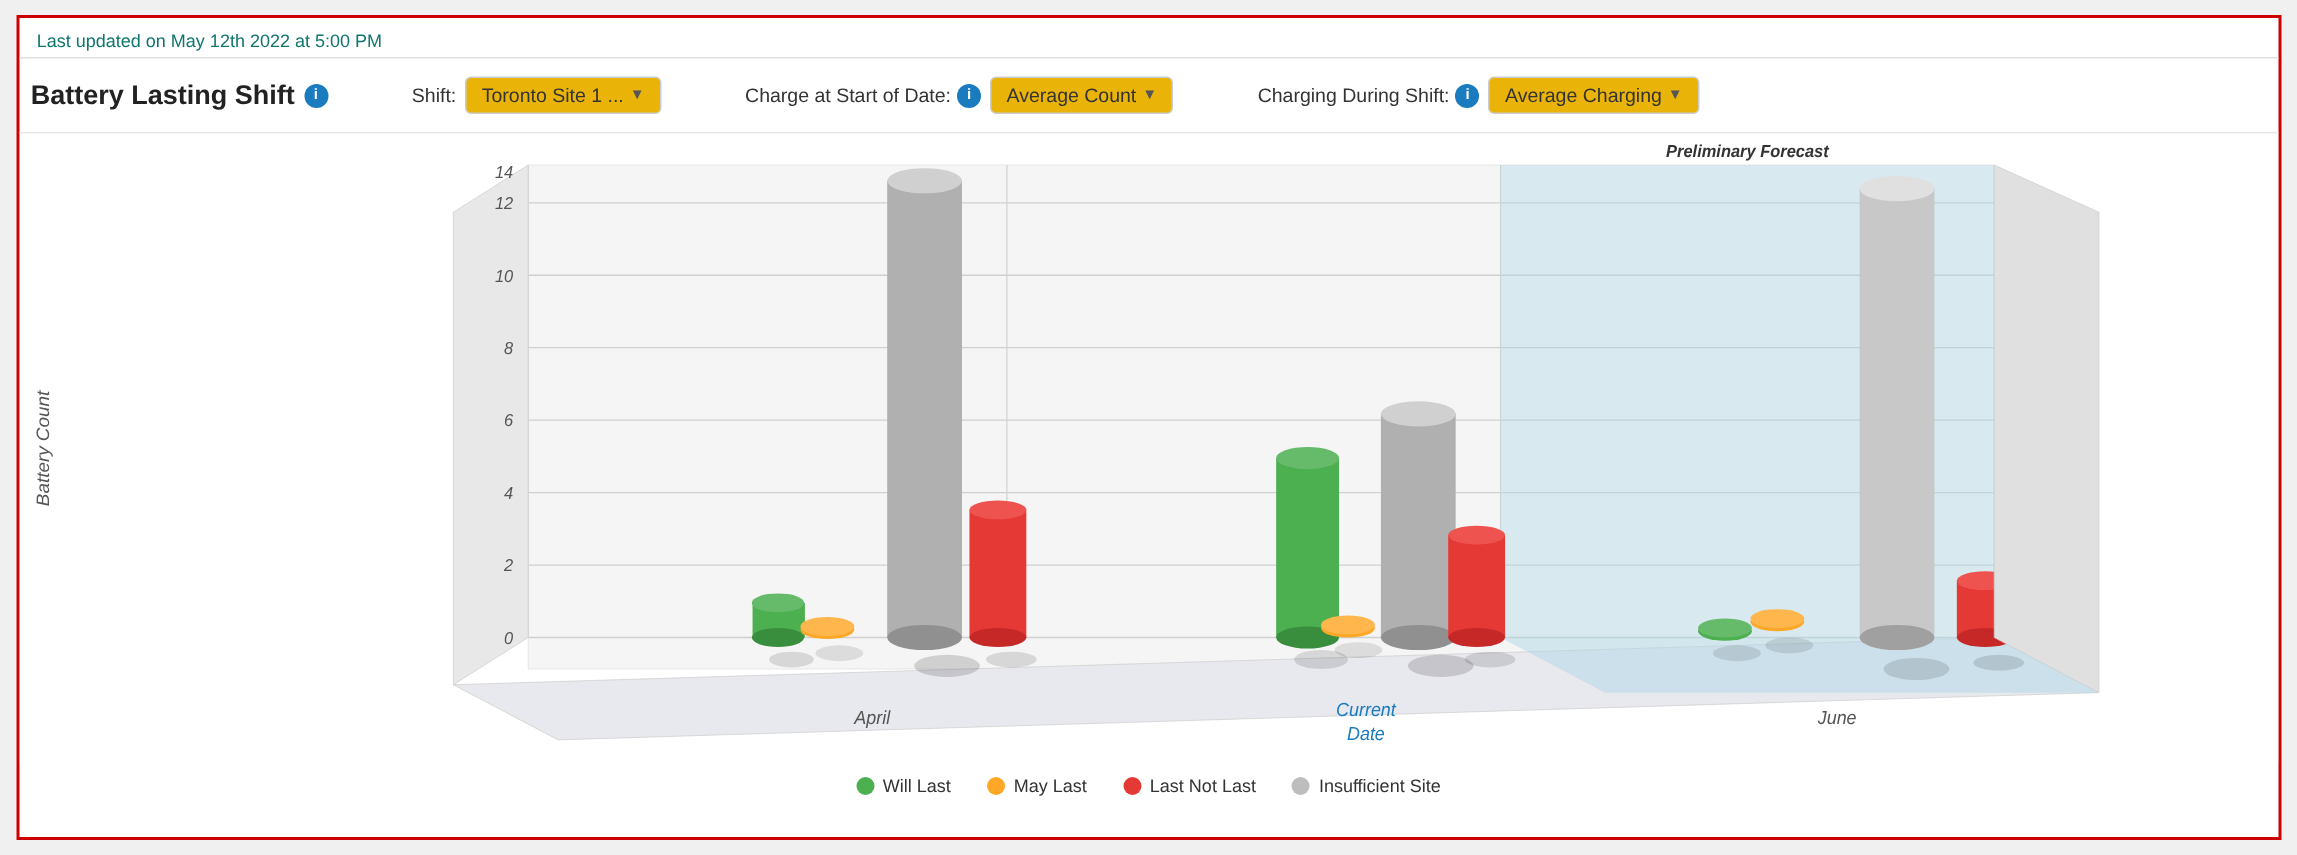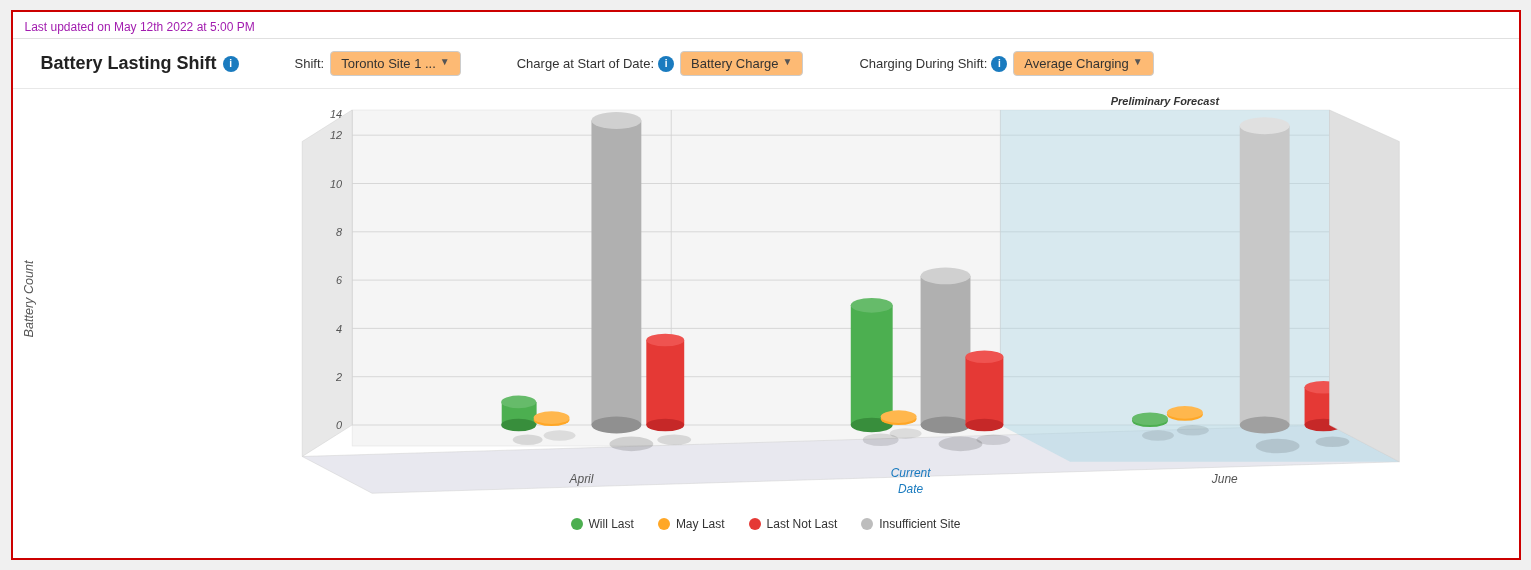--- a/index.html
+++ b/index.html
@@ -14,28 +14,28 @@
     .outer-border {
       border: 2px solid #cc0000;
       background: #fff;
       width: 1510px;
       min-height: 550px;
       padding: 0;
       position: relative;
     }
     .last-updated {
       font-size: 12px;
-      color: #a21caf;
+      color: #0f766e;
       padding: 8px 12px 4px 12px;
       border-bottom: 1px solid #e0e0e0;
     }
     .toolbar {
       display: flex;
       align-items: center;
-      padding: 12px 28px;
+      padding: 12px 8px;
       gap: 12px;
       border-bottom: 1px solid #e8e8e8;
       flex-wrap: wrap;
     }
     .toolbar-title {
       font-size: 18px;
       font-weight: 600;
       color: #222;
       display: flex;
       align-items: center;
@@ -62,27 +62,28 @@
     .toolbar-label {
       font-size: 13px;
       color: #333;
       display: flex;
       align-items: center;
       gap: 4px;
       margin-left: 44px;
     }
     .toolbar-select {
       display: flex;
+      align-items: center;
       gap: 4px;
       border: 1px solid #ccc;
       border-radius: 4px;
       padding: 4px 10px;
       font-size: 13px;
       color: #333;
-      background: #fdba74;
+      background: #eab308;
       cursor: pointer;
       min-width: 120px;
       justify-content: space-between;
     }
     .dropdown-arrow {
       font-size: 10px;
       color: #555;
     }
     .chart-area {
       position: relative;
@@ -134,21 +135,21 @@
         <span class="dropdown-arrow">▼</span>
       </div>
     </div>
 
     <div class="toolbar-group">
       <span class="toolbar-label">
         <span>Charge at Start of Date:</span>
         <span class="info-icon">i</span>
       </span>
       <div class="toolbar-select">
-        <span>Battery Charge</span>
+        <span>Average Count</span>
         <span class="dropdown-arrow">▼</span>
       </div>
     </div>
 
     <div class="toolbar-group">
       <span class="toolbar-label">
         <span>Charging During Shift:</span>
         <span class="info-icon">i</span>
       </span>
       <div class="toolbar-select">

